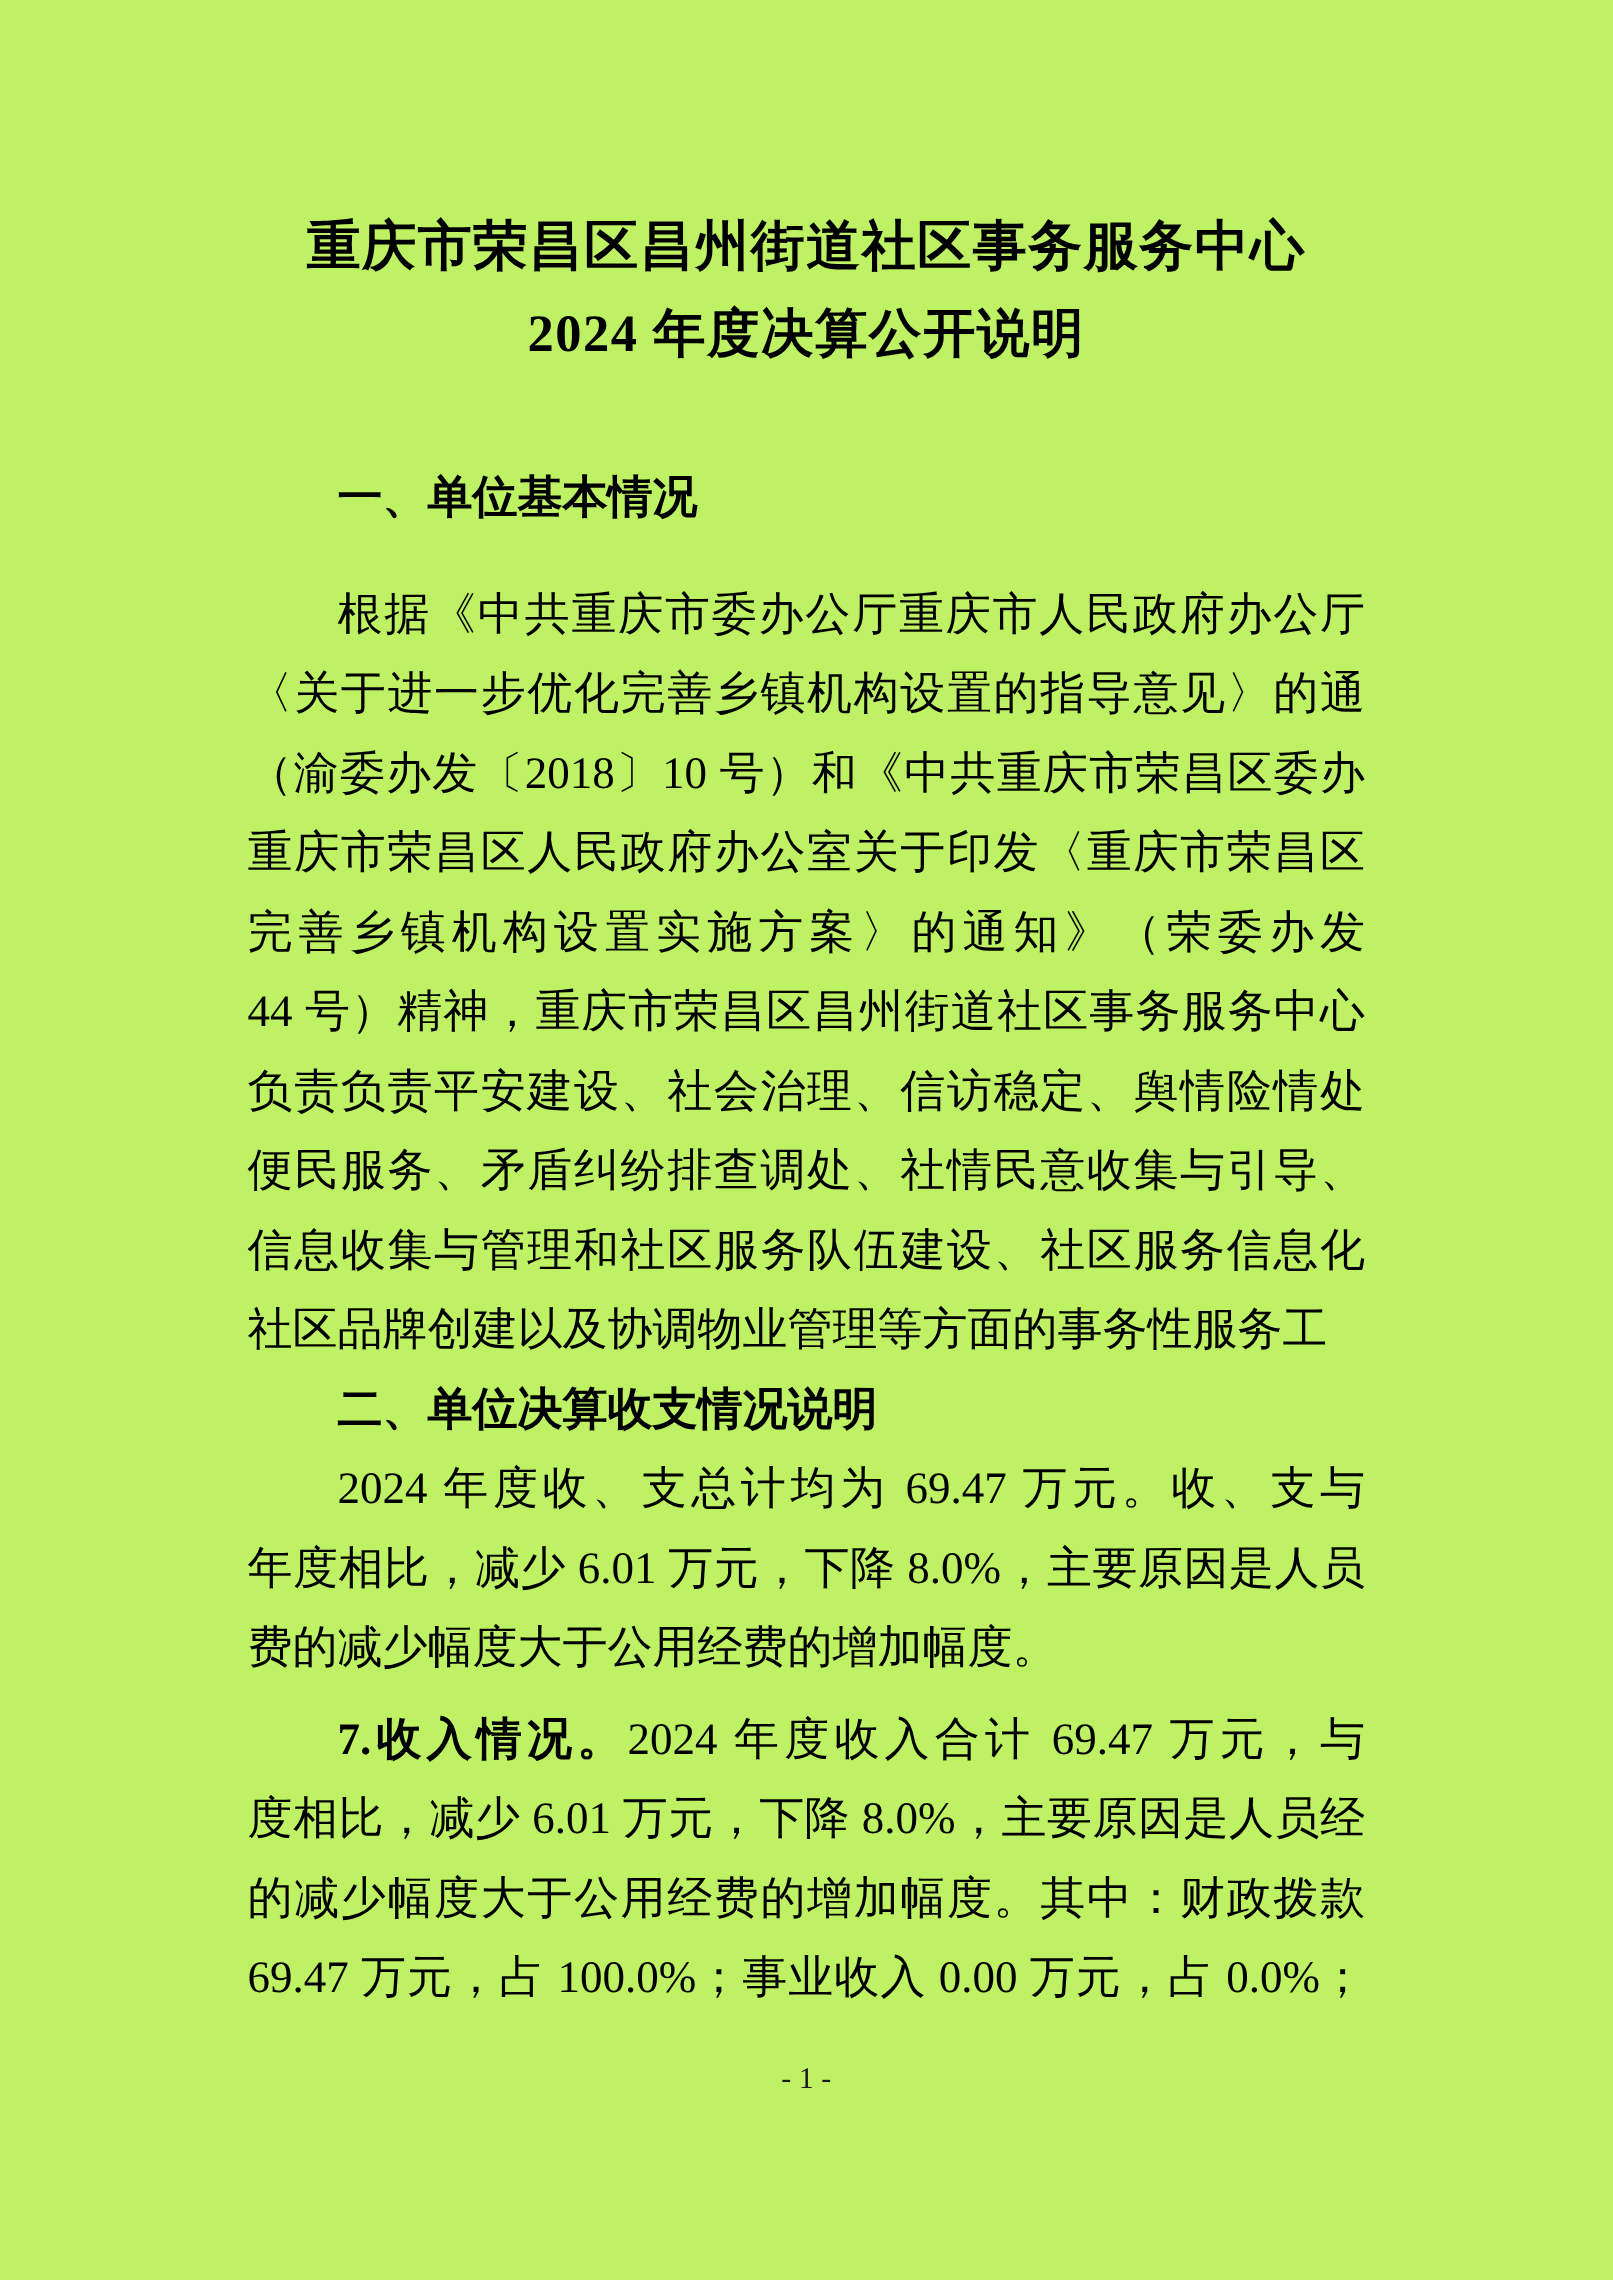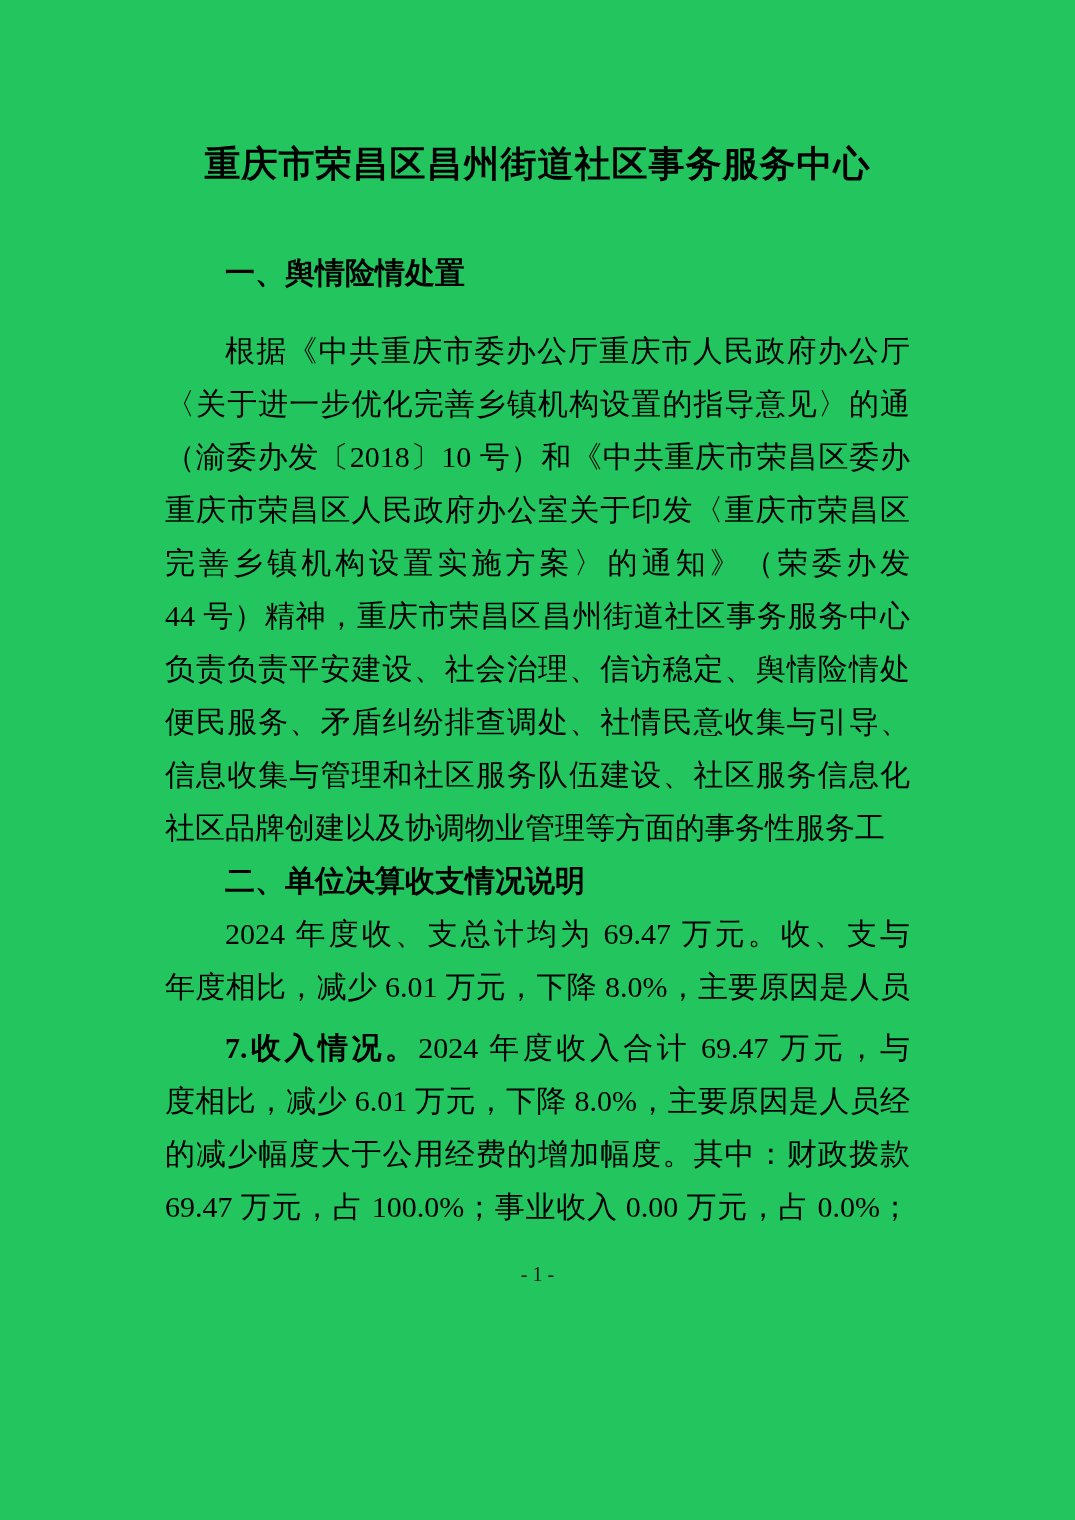--- a/index.html
+++ b/index.html
@@ -5,21 +5,21 @@
   html, body {
     margin: 0;
     padding: 0;
     background: #ffffff;
   }
   .page {
     position: relative;
     width: 1075px;
     height: 1520px;
     margin: 0 auto;
-    background: #22c55e;
+    background: #bef264;
     color: #000000;
     box-sizing: border-box;
     padding: 145px 165px 0 165px;
     font-family: "Liberation Serif", "DejaVu Serif", serif;
     overflow: hidden;
   }
   .doc-title-line1 {
     font-size: 36px;
     line-height: 38px;
     font-weight: bold;
@@ -83,42 +83,44 @@
     font-family: "Liberation Serif", "DejaVu Serif", serif;
   }
 </style>
 </head>
 <body>
 
 <div class="page">
 
   <div class="doc-title-line1">重庆市荣昌区昌州街道社区事务服务中心</div>
 
+  <div class="doc-title-line2">2024 年度决算公开说明</div>
 
-  <div class="h1">一、舆情险情处置</div>
+  <div class="h1">一、单位基本情况</div>
 
   <div class="para first">
     <div class="line jl ind">根据《中共重庆市委办公厅重庆市人民政府办公厅印发</div>
     <div class="line jl">〈关于进一步优化完善乡镇机构设置的指导意见〉的通知》</div>
     <div class="line jl">（渝委办发〔2018〕10 号）和《中共重庆市荣昌区委办公室</div>
     <div class="line jl">重庆市荣昌区人民政府办公室关于印发〈重庆市荣昌区优化</div>
     <div class="line jl">完善乡镇机构设置实施方案〉的通知》（荣委办发〔2019〕</div>
     <div class="line jl">44 号）精神，重庆市荣昌区昌州街道社区事务服务中心主要</div>
     <div class="line jl">负责负责平安建设、社会治理、信访稳定、舆情险情处置、</div>
     <div class="line jl">便民服务、矛盾纠纷排查调处、社情民意收集与引导、综合</div>
     <div class="line jl">信息收集与管理和社区服务队伍建设、社区服务信息化建设、</div>
     <div class="line">社区品牌创建以及协调物业管理等方面的事务性服务工作。</div>
   </div>
 
   <div class="h1 flow">二、单位决算收支情况说明</div>
 
 
   <div class="para">
     <div class="line jl ind">2024 年度收、支总计均为 69.47 万元。收、支与 2023</div>
     <div class="line jl">年度相比，减少 6.01 万元，下降 8.0%，主要原因是人员经</div>
+    <div class="line">费的减少幅度大于公用经费的增加幅度。</div>
   </div>
 
   <div class="para income">
     <div class="line jl ind">
       <span class="lead">7.收入情况。</span><span>2024 年度收入合计 69.47 万元，与 2023 年</span>
     </div>
     <div class="line jl">度相比，减少 6.01 万元，下降 8.0%，主要原因是人员经费</div>
     <div class="line jl">的减少幅度大于公用经费的增加幅度。其中：财政拨款收入</div>
     <div class="line jl">69.47 万元，占 100.0%；事业收入 0.00 万元，占 0.0%；经营</div>
   </div>

